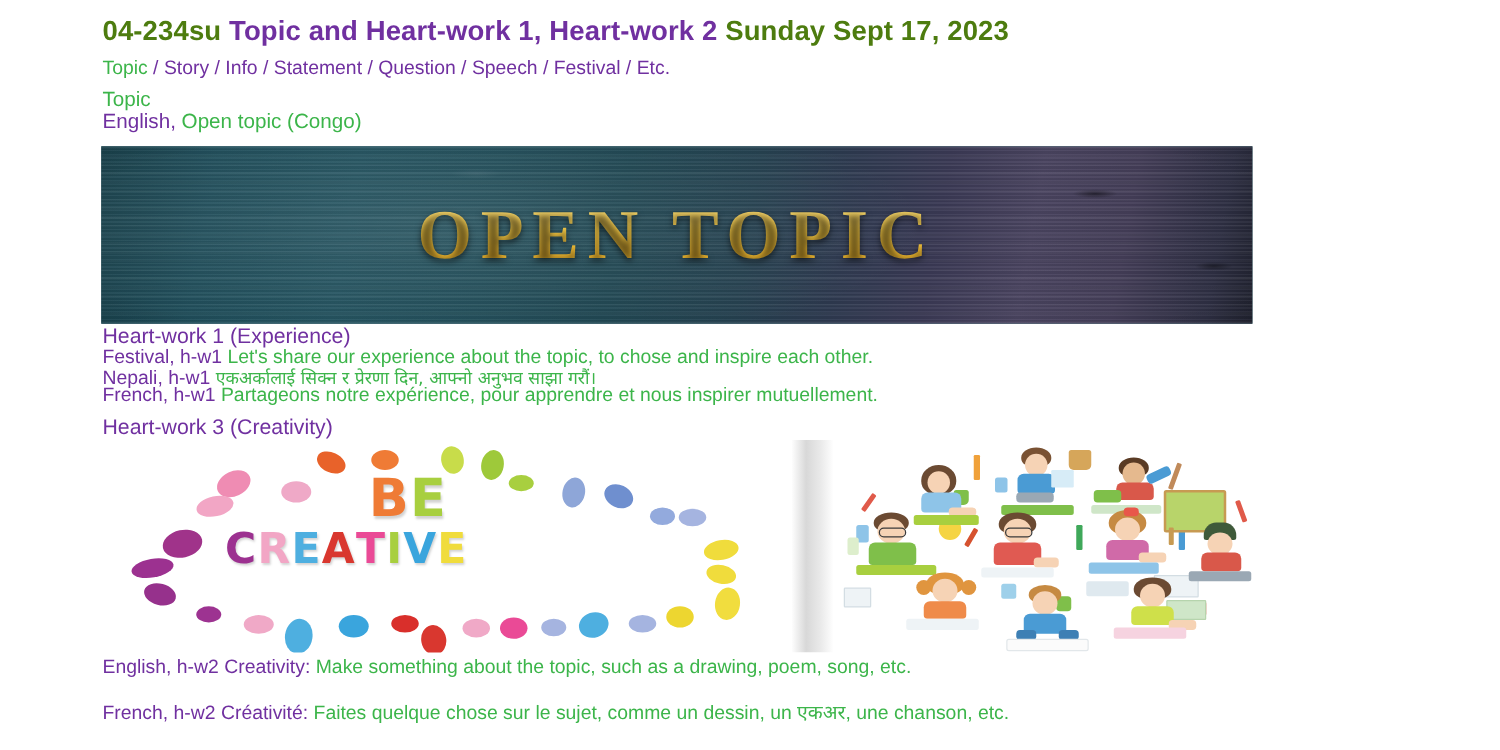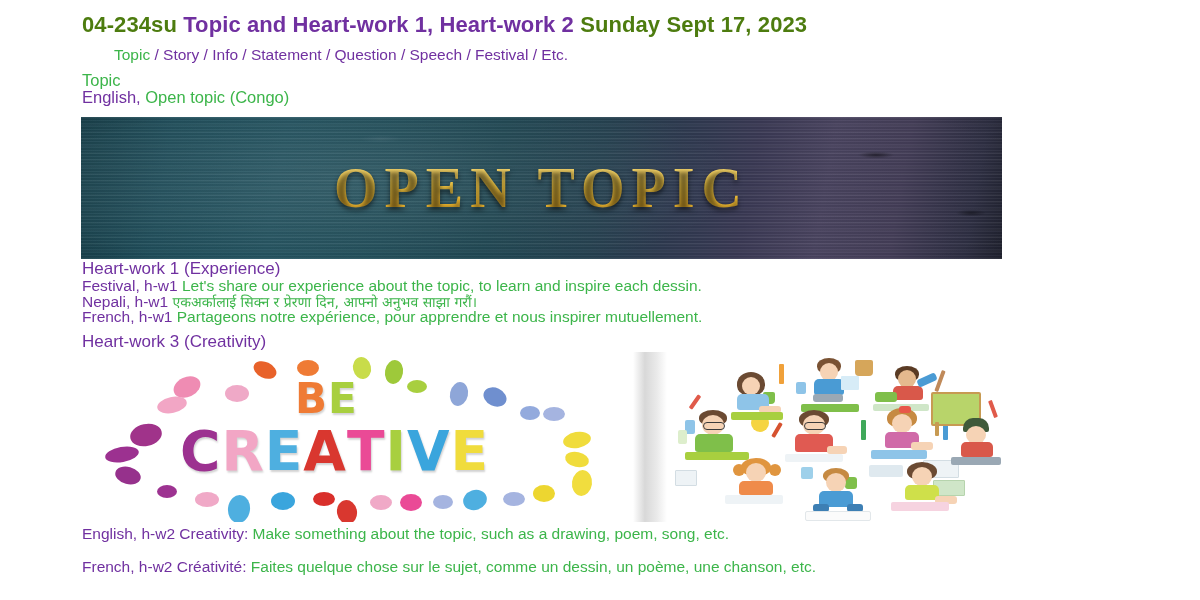--- a/index.html
+++ b/index.html
@@ -35,21 +35,20 @@
     letter-spacing: 0.1px;
   }
 
   
   .cat-line {
     position: absolute;
     left: 82px;
     top: 46px;
     font-size: 15.5px;
     white-space: nowrap;
-    margin-left: 32px;
   }
 
   
   .topic-head {
     position: absolute;
     left: 82px;
     top: 71px;
     font-size: 16.5px;
     white-space: nowrap;
   }
@@ -256,21 +255,21 @@
 
   <div class="banner">
     <div class="banner-wood"></div>
     <div class="banner-knots"></div>
     <div class="banner-vign"></div>
     <div class="banner-text">OPEN TOPIC</div>
   </div>
 
   <div class="hw1-title purple">Heart-work 1 (Experience)</div>
   <div class="hw1-en">
-    <span class="purple">Festival, h-w1</span><span class="green"> Let's share our experience about the topic, to learn and inspire each dessin.</span>
+    <span class="purple">Festival, h-w1</span><span class="green"> Let's share our experience about the topic, to chose and inspire each other.</span>
   </div>
   <div class="hw1-np">
     <span class="purple">Nepali, h-w1</span><span class="green np"> एकअर्कालाई सिक्न र प्रेरणा दिन, आफ्नो अनुभव साझा गरौं।</span>
   </div>
   <div class="hw1-fr">
     <span class="purple">French, h-w1</span><span class="green"> Partageons notre expérience, pour apprendre et nous inspirer mutuellement.</span>
   </div>
 
   <div class="hw2-title purple">Heart-work 3 (Creativity)</div>
 
@@ -305,21 +304,21 @@
       <div class="drop" style="left:448px;top:133px;width:22px;height:17px;background:#edd630;"></div>
       <div class="drop" style="left:478px;top:80px;width:28px;height:16px;background:#f0dc3c;transform:rotate(-10deg);"></div>
       <div class="drop" style="left:480px;top:100px;width:24px;height:15px;background:#f0dc3c;transform:rotate(12deg);"></div>
       <div class="drop" style="left:487px;top:118px;width:20px;height:26px;background:#f1dd3e;transform:rotate(8deg);"></div>
       <div class="drop" style="left:458px;top:55px;width:22px;height:14px;background:#a5b4e0;"></div>
 
       <div class="word" style="left:210px;top:22px;font-size:42px;">
         <span class="letter" style="color:#ef7b35;">B</span><span class="letter" style="color:#a8cf3f;">E</span>
       </div>
 
-      <div class="word" style="left:95px;top:67px;font-size:55px;">
+      <div class="word" style="left:95px;top:67px;font-size:34px;">
         <span class="letter" style="color:#9c3190;">C</span><span class="letter" style="color:#f2a6c5;">R</span><span class="letter" style="color:#4eafe0;">E</span><span class="letter" style="color:#d9372f;">A</span><span class="letter" style="color:#ea4a96;">T</span><span class="letter" style="color:#a8cf3f;">I</span><span class="letter" style="color:#3aa5dd;">V</span><span class="letter" style="color:#f0dc3c;">E</span>
       </div>
     </div>
   </div>
 
   <div class="kids-img">
     <div class="kids-edge"></div>
 
     <div class="supply" style="left:60px;top:42px;width:4px;height:16px;background:#e05a4a;transform:rotate(35deg);"></div>
     <div class="supply" style="left:146px;top:12px;width:5px;height:20px;background:#f0a13a;"></div>
@@ -429,16 +428,16 @@
       <div class="body" style="left:14px;top:23px;width:34px;height:15px;background:#cfe04a;"></div>
       <div class="leg" style="left:44px;top:34px;width:22px;height:8px;"></div>
       <div class="mat" style="left:0;top:40px;width:58px;height:9px;background:#f6d3e0;"></div>
     </div>
   </div>
 
   <div class="hw2-en">
     <span class="purple">English, h-w2 Creativity:</span><span class="green"> Make something about the topic, such as a drawing, poem, song, etc.</span>
   </div>
   <div class="hw2-fr">
-    <span class="purple">French, h-w2 Créativité:</span><span class="green"> Faites quelque chose sur le sujet, comme un dessin, un poème, une chanson, etc.</span>
+    <span class="purple">French, h-w2 Créativité:</span><span class="green"> Faites quelque chose sur le sujet, comme un dessin, un एकअर, une chanson, etc.</span>
   </div>
 
 </div>
 
 </body></html>

